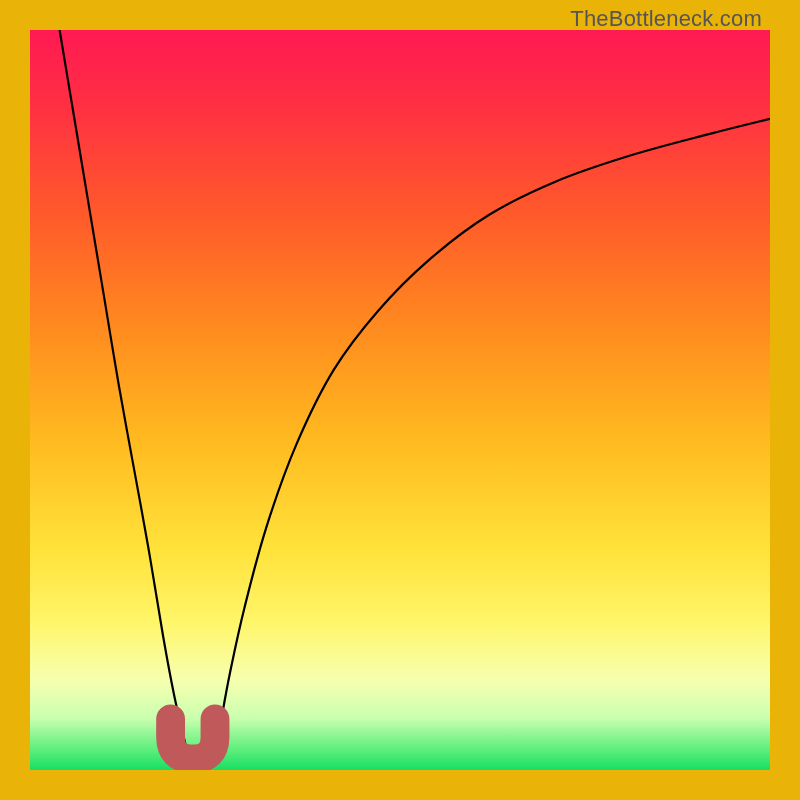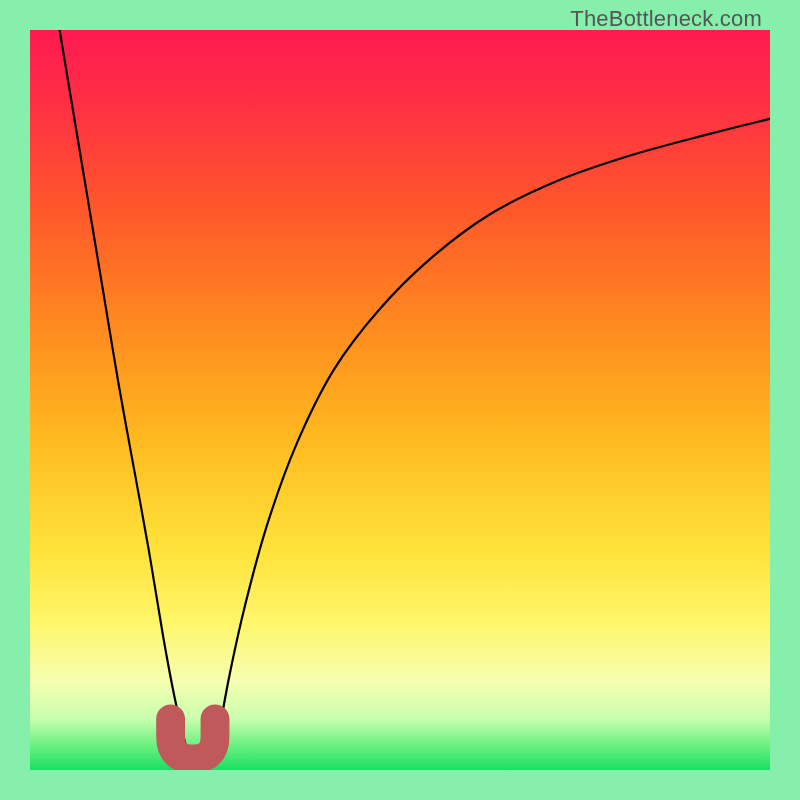--- a/index.html
+++ b/index.html
@@ -8,21 +8,21 @@
     width: 800px;
     height: 800px;
     overflow: hidden;
     background: #000;
     font-family: Arial, Helvetica, sans-serif;
   }
   .frame {
     position: absolute;
     left: 0; top: 0;
     width: 800px; height: 800px;
-    background: #86efac;
+    background: #eab308;
   }
   .plot {
     position: absolute;
     left: 30px;
     top: 30px;
     width: 740px;
     height: 740px;
     overflow: hidden;
   }
   .gradient-bg {

